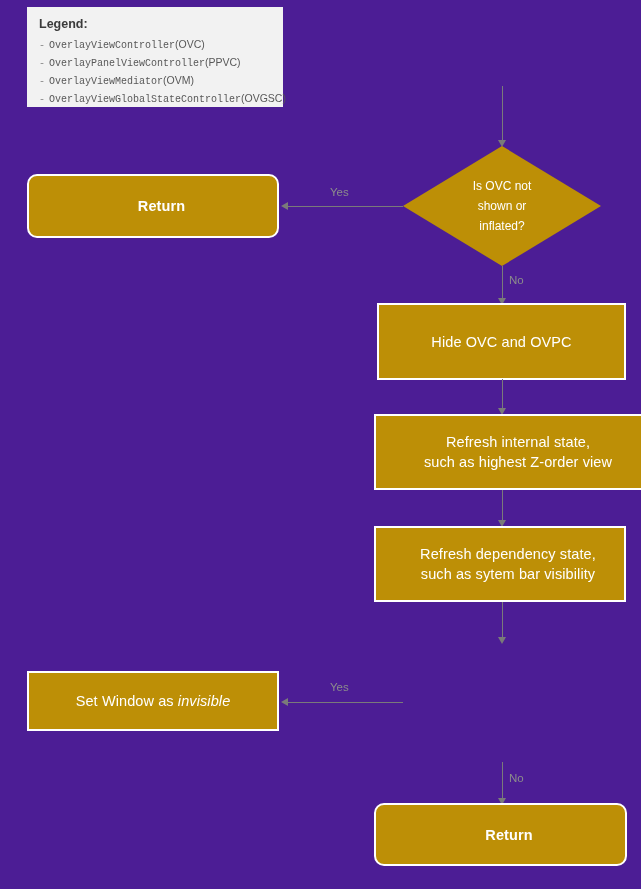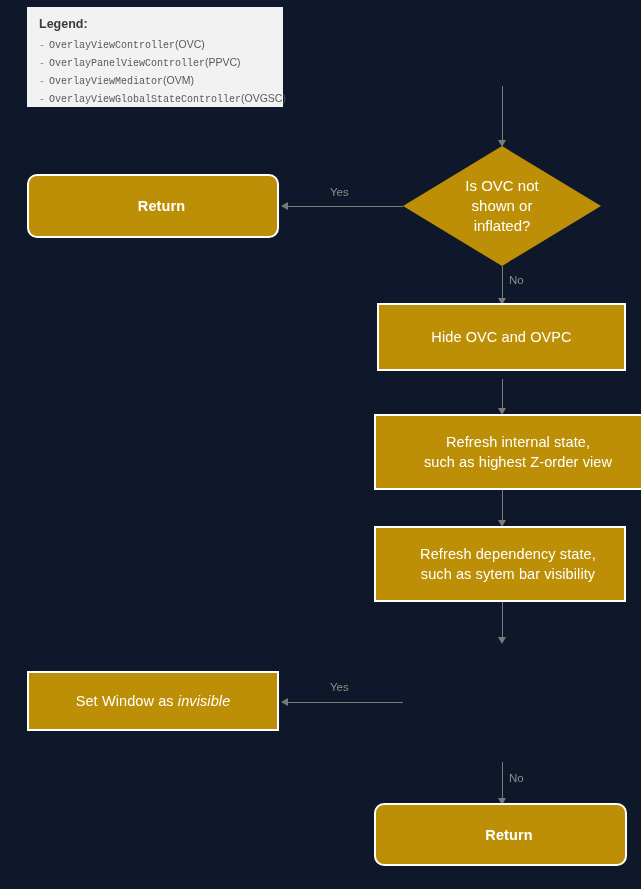--- a/index.html
+++ b/index.html
@@ -7,21 +7,21 @@
     padding: 0;
     background: #000000;
   }
   body {
     font-family: "Liberation Sans", sans-serif;
   }
   #canvas {
     position: relative;
     width: 641px;
     height: 889px;
-    background: #0f172a;
+    background: #4c1d95;
     overflow: hidden;
   }
 
   
   .legend {
     position: absolute;
     left: 27px;
     top: 7px;
     width: 256px;
     height: 100px;
@@ -101,21 +101,21 @@
     position: absolute;
     inset: 0;
     background: #bd8f06;
     clip-path: polygon(50% 0%, 100% 50%, 50% 100%, 0% 50%);
   }
   .diamond .label {
     position: relative;
     z-index: 2;
     color: #ffffff;
     font-family: "Liberation Sans", sans-serif;
-    font-size: 15px;
+    font-size: 12px;
     line-height: 20px;
     text-align: center;
   }
 
   
   .vline {
     position: absolute;
     width: 1px;
     background: #7a7a7a;
   }
@@ -196,21 +196,21 @@
   <div class="edge-label" style="left:330px; top:186px;">Yes</div>
 
   <div class="node rounded bold" style="left:27px; top:174px; width:252px; height:64px;">
     <span class="node-text">Return</span>
   </div>
 
   <div class="vline" style="left:502px; top:266px; height:36px;"></div>
   <div class="arrow-down" style="left:498px; top:298px;"></div>
   <div class="edge-label" style="left:509px; top:274px;">No</div>
 
-  <div class="node" style="left:377px; top:303px; width:249px; height:68px;">
+  <div class="node" style="left:377px; top:303px; width:249px; height:77px;">
     <span class="node-text">Hide OVC and OVPC</span>
   </div>
 
   <div class="vline" style="left:502px; top:379px; height:32px;"></div>
   <div class="arrow-down" style="left:498px; top:408px;"></div>
 
   <div class="node" style="left:374px; top:414px; width:288px; height:76px;">
     <span class="node-text">
       <span>Refresh internal state,</span><br>
       <span>such as highest Z-order view</span>

